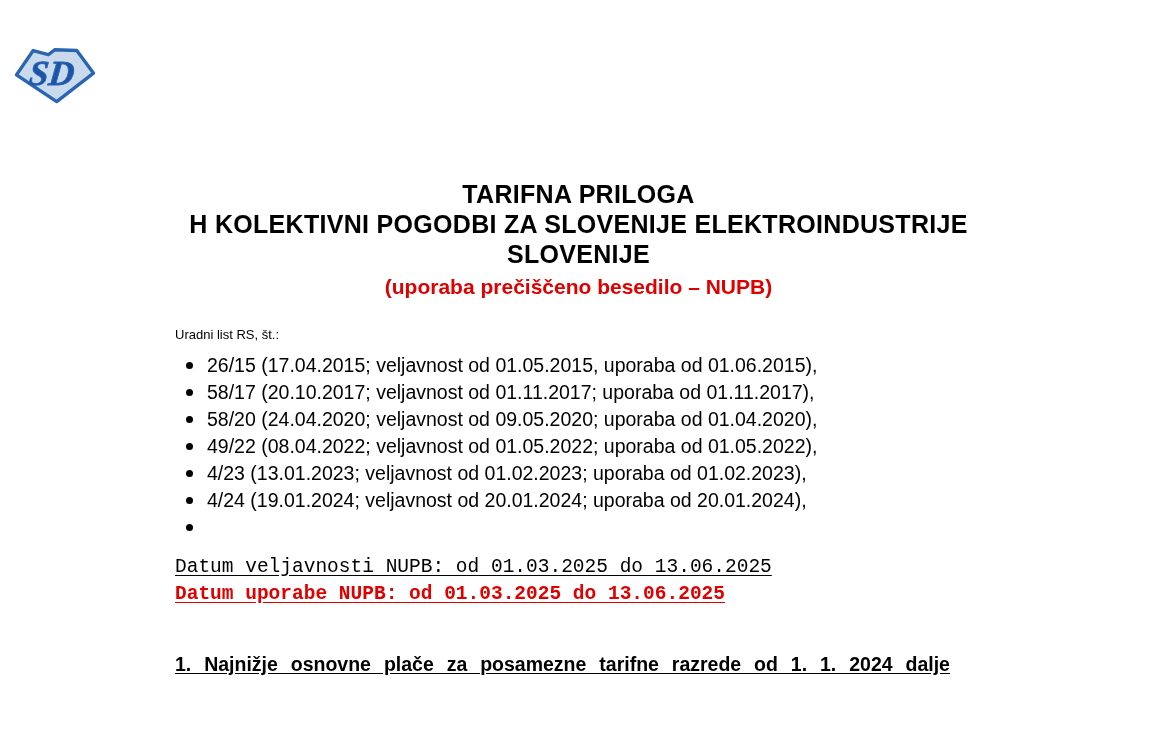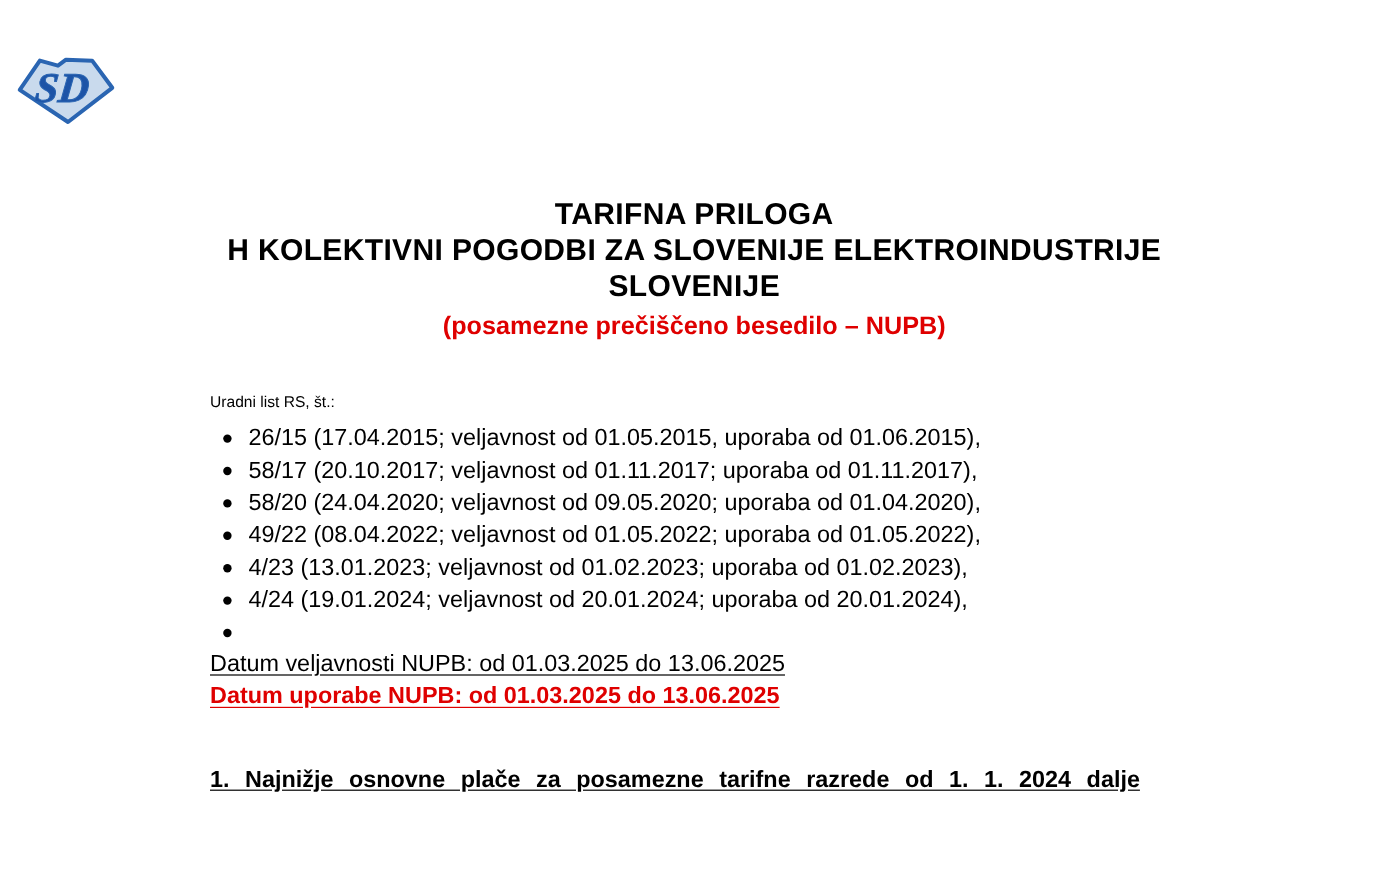--- a/index.html
+++ b/index.html
@@ -22,21 +22,21 @@
     left: 13px;
     top: 43px;
     width: 84px;
     height: 62px;
   }
 
   
   .title-block {
     position: absolute;
     left: 0;
-    top: 164px;
+    top: 179px;
     width: 1157px;
     text-align: center;
   }
   .title-line {
     font-size: 25px;
     font-weight: bold;
     line-height: 30px;
     letter-spacing: 0.3px;
     white-space: nowrap;
   }
@@ -79,21 +79,22 @@
     width: 7px;
     height: 7px;
     border-radius: 50%;
     background: currentColor;
   }
   .gz-item.red {
     color: var(--accent-red, #df0000);
   }
 
   .validity-block {
-    margin-top: 26px;
+    margin-top: 40px;
+    font-family: Liberation Mono, monospace;
   }
   .validity-line {
     font-size: 19.5px;
     line-height: 27px;
     text-decoration: underline;
     text-underline-offset: 3px;
     white-space: nowrap;
   }
   .validity-line.red {
     color: var(--accent-red, #df0000);
@@ -116,21 +117,21 @@
 
 <svg class="logo" viewBox="0 0 100 74" aria-hidden="true">
   <polygon points="4,38 24,9 42,14 50,8 76,9 96,36 52,70" fill="var(--logo-fill,#c9daed)" stroke="var(--logo-outline,#2a65b2)" stroke-width="4" stroke-linejoin="round"></polygon>
   <text x="50" y="50" text-anchor="middle" font-family="Liberation Serif, DejaVu Serif, serif" font-size="42" font-weight="bold" font-style="italic" fill="var(--logo-letters,#1d54a7)" stroke="var(--logo-outline,#2a65b2)" stroke-width="1" transform="skewX(-6)">SD</text>
 </svg>
 
 <div class="title-block">
   <div class="title-line">TARIFNA PRILOGA</div>
   <div class="title-line">H KOLEKTIVNI POGODBI ZA SLOVENIJE ELEKTROINDUSTRIJE</div>
   <div class="title-line">SLOVENIJE</div>
-  <div class="subtitle-line">(posamezne prečiščeno besedilo – NUPB)</div>
+  <div class="subtitle-line">(uporaba prečiščeno besedilo – NUPB)</div>
 </div>
 
 <div class="doc-column">
 
   <div class="gazette-label">Uradni list RS, št.:</div>
 
   <ul class="gazette-list">
       <li class="gz-item"><span class="bullet"></span><span>26/15 (17.04.2015; veljavnost od 01.05.2015, uporaba od 01.06.2015),</span></li>
       <li class="gz-item"><span class="bullet"></span><span>58/17 (20.10.2017; veljavnost od 01.11.2017; uporaba od 01.11.2017),</span></li>
       <li class="gz-item"><span class="bullet"></span><span>58/20 (24.04.2020; veljavnost od 09.05.2020; uporaba od 01.04.2020),</span></li>

